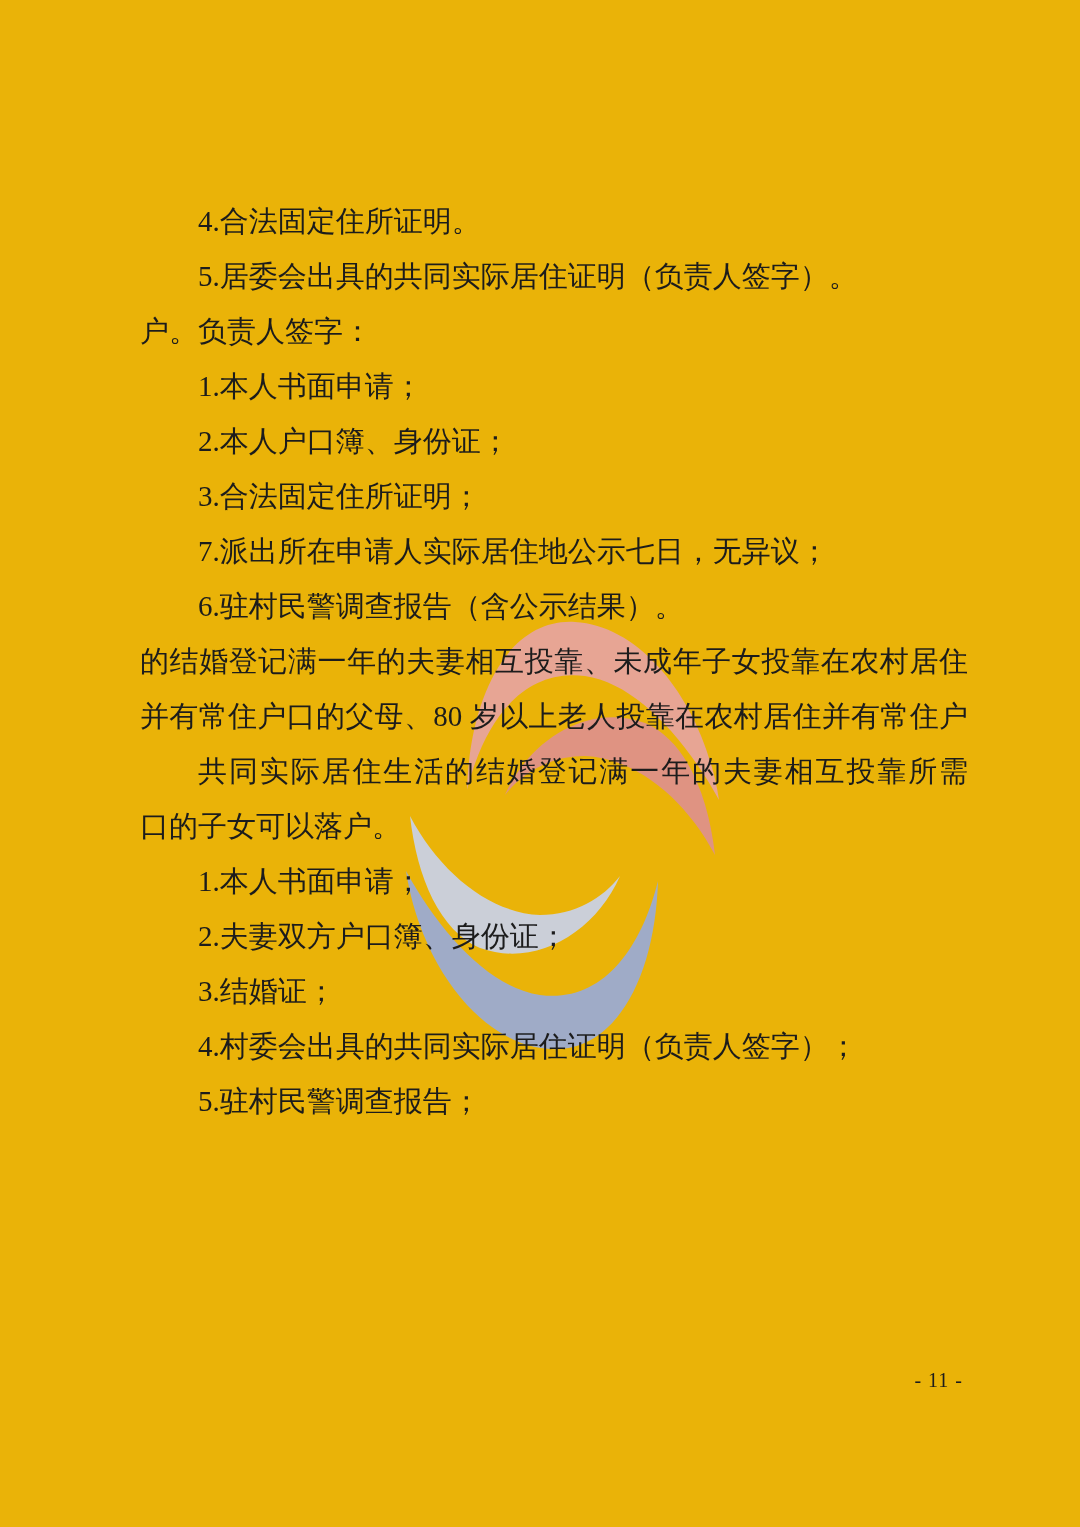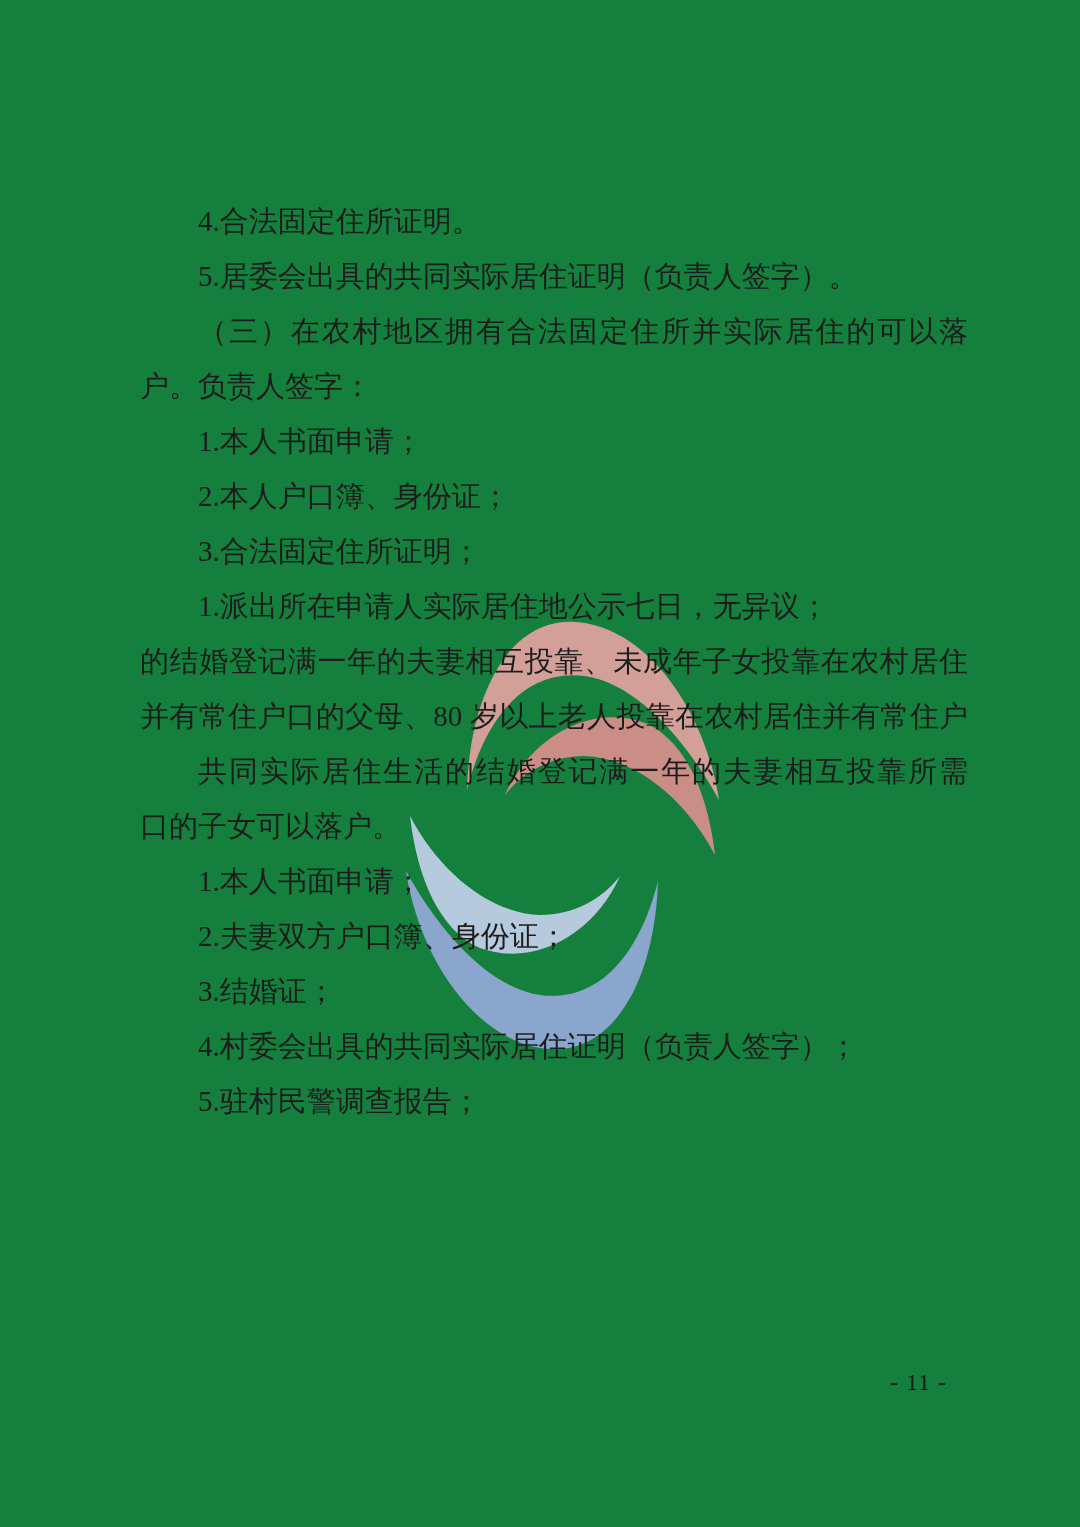--- a/index.html
+++ b/index.html
@@ -1,20 +1,20 @@
 <!DOCTYPE html>
 <html><head>
 <meta charset="utf-8">
 <style>
   html,body{margin:0;padding:0;background:#e9e9e9;}
   .page{
     position:relative;
     width:1080px;height:1527px;
     margin:0 auto;
-    background:#15803d;
+    background:#eab308;
     overflow:hidden;
     font-family:"Liberation Serif","DejaVu Serif",serif;
   }
   
   .watermark{
     position:absolute;
     left:390px;top:598px;
     width:345px;height:475px;
     opacity:.9;
     z-index:0;
@@ -34,24 +34,24 @@
   }
   .indent{ text-indent:58px; }
   .jfull{
     white-space:normal;
     text-align:justify;
     text-align-last:justify;
     overflow:hidden;
   }
   .page-number{
     position:absolute;
-    right:133px;top:1369px;
+    right:117px;top:1369px;
     z-index:1;
     color:#1c1c1c;
-    font-size:24px;
+    font-size:20px;
     letter-spacing:1px;
   }
 </style>
 </head>
 <body>
 
 <div class="page">
 
   <svg class="watermark" viewBox="0 0 345 475" xmlns="http://www.w3.org/2000/svg">
     <g>
@@ -76,26 +76,26 @@
                C 140 140, 200 105, 255 125
                C 295 142, 318 195, 325 257
                C 295 200, 245 160, 195 158
                C 160 158, 132 175, 115 197 Z" fill="#c8d3ef"></path>
     </g>
   </svg>
 
   <div class="doc">
     <div class="line indent">4.合法固定住所证明。</div>
     <div class="line indent">5.居委会出具的共同实际居住证明（负责人签字）。</div>
-    <div class="line indent jfull">（三）在农村地区拥有合法固定住所并实际居住的可以落</div>
     <div class="line">户。负责人签字：</div>
     <div class="line indent">1.本人书面申请；</div>
     <div class="line indent">2.本人户口簿、身份证；</div>
     <div class="line indent">3.合法固定住所证明；</div>
-    <div class="line indent">1.派出所在申请人实际居住地公示七日，无异议；</div>
+    <div class="line indent">7.派出所在申请人实际居住地公示七日，无异议；</div>
+    <div class="line indent">6.驻村民警调查报告（含公示结果）。</div>
     <div class="line jfull">的结婚登记满一年的夫妻相互投靠、未成年子女投靠在农村居住</div>
     <div class="line jfull">并有常住户口的父母、80 岁以上老人投靠在农村居住并有常住户</div>
     <div class="line indent jfull">共同实际居住生活的结婚登记满一年的夫妻相互投靠所需</div>
     <div class="line">口的子女可以落户。</div>
     <div class="line indent">1.本人书面申请；</div>
     <div class="line indent">2.夫妻双方户口簿、身份证；</div>
     <div class="line indent">3.结婚证；</div>
     <div class="line indent">4.村委会出具的共同实际居住证明（负责人签字）；</div>
     <div class="line indent">5.驻村民警调查报告；</div>
   </div>

